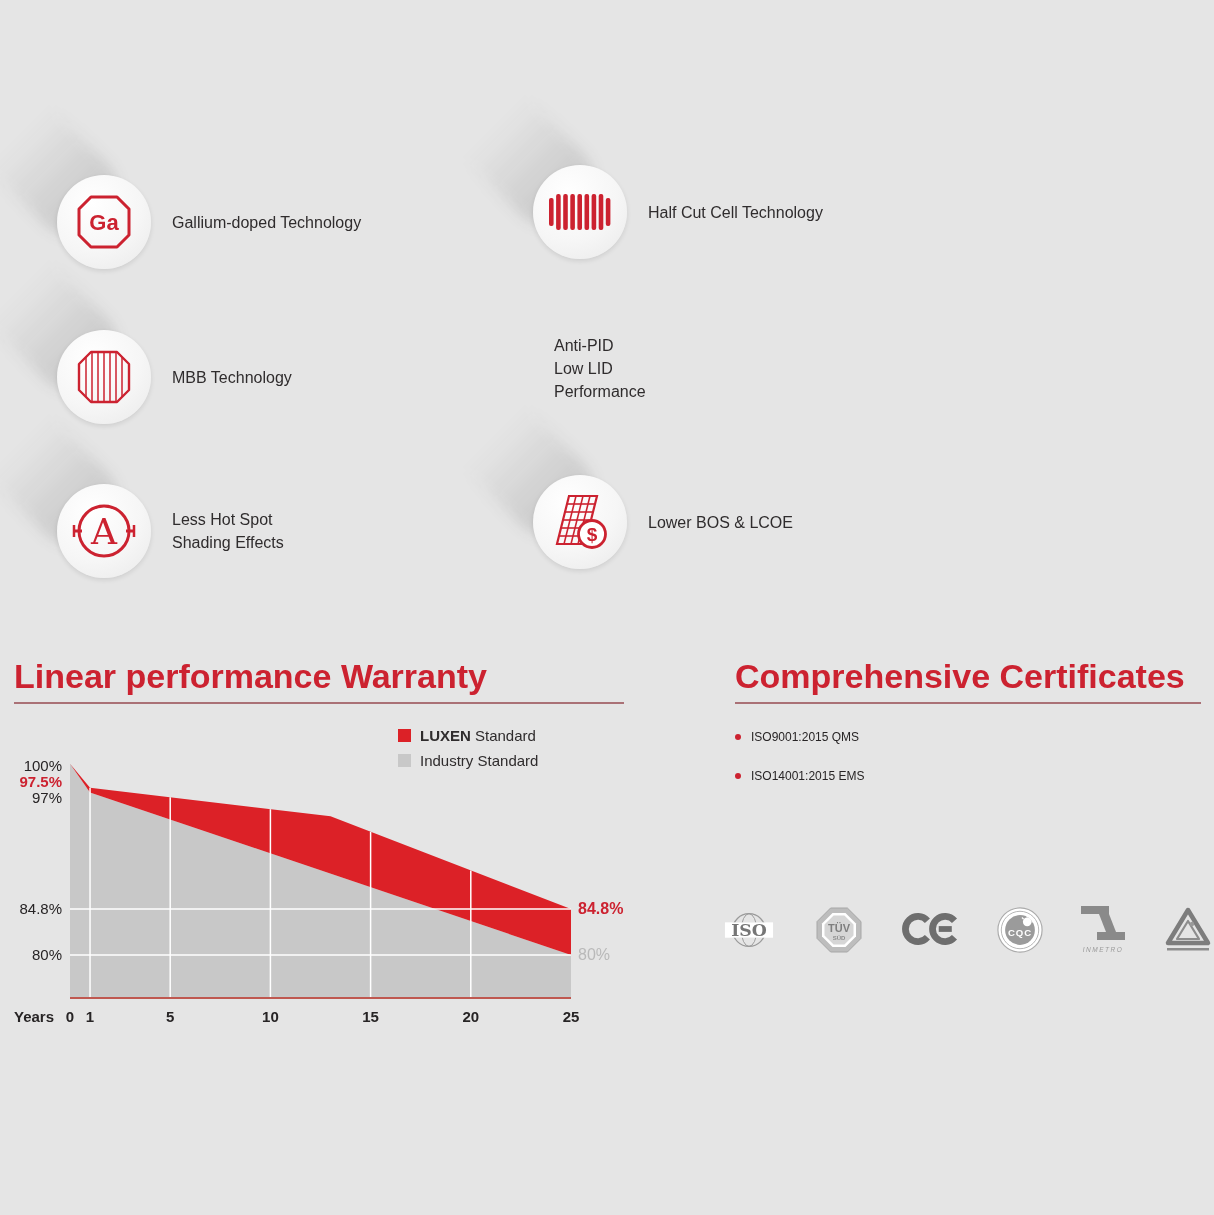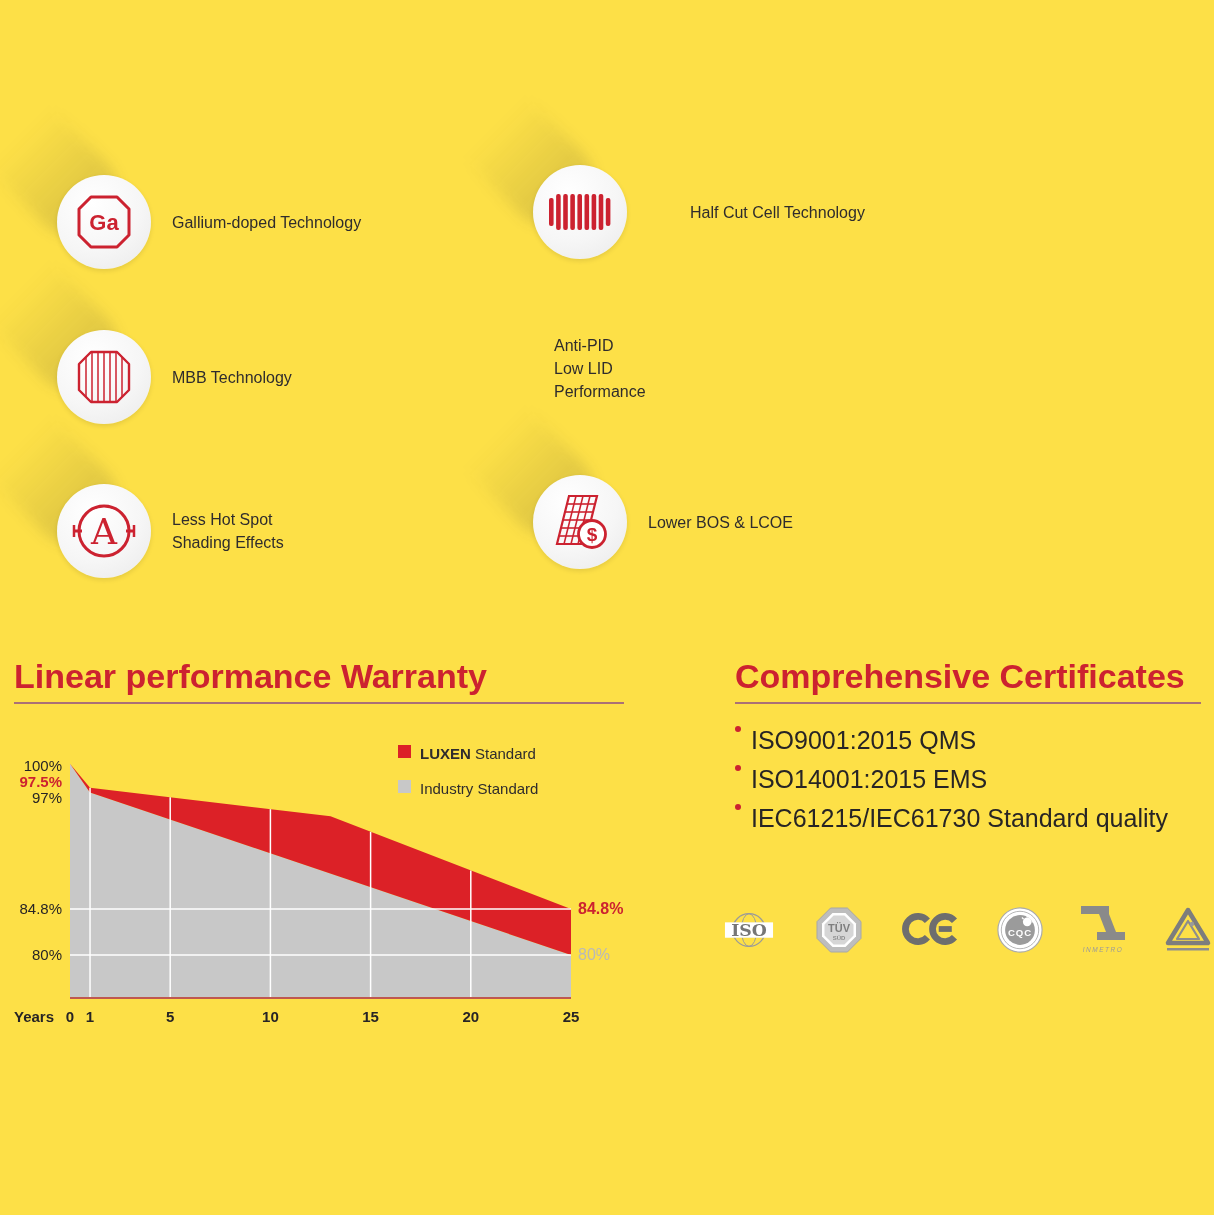--- a/index.html
+++ b/index.html
@@ -1,16 +1,16 @@
 <!DOCTYPE html>
 <html><head>
 <meta charset="utf-8">
 <style>
   html,body{margin:0;padding:0;background:#fff;}
-  .page{position:relative;width:1214px;height:1215px;background:#fde047;overflow:hidden;
+  .page{position:relative;width:1214px;height:1215px;background:#e5e5e5;overflow:hidden;
         font-family:"Liberation Sans",sans-serif;color:#2f2c2d;}
 
   
   .feature{position:absolute;display:flex;align-items:center;height:94px;}
   .icon-wrap{position:relative;width:94px;height:94px;flex:0 0 94px;}
   .cone{position:absolute;top:50%;right:50%;width:165px;height:88px;margin-top:-44px;
         transform-origin:100% 50%;transform:rotate(45deg);
         background:linear-gradient(to left, rgba(40,40,40,0.18), rgba(40,40,40,0) 72%);
         filter:blur(7px);border-radius:44px;z-index:0;}
   .circle{position:relative;z-index:1;width:94px;height:94px;border-radius:50%;
@@ -19,30 +19,30 @@
           box-shadow:0 2px 5px rgba(0,0,0,0.10);}
   .feature-label{margin-left:21px;font-size:16px;line-height:23px;color:#2f2c2d;}
   .feature-label span{display:block;}
 
   
   .sec-title{position:absolute;margin:0;font-size:34px;font-weight:bold;color:#cc2230;letter-spacing:0;}
   .sec-underline{position:absolute;height:2px;background:#aa7176;}
 
   
   .legend{position:absolute;left:398px;top:727px;z-index:2;}
-  .legend-row{display:flex;margin-bottom:8px;margin-top:18px;}
+  .legend-row{display:flex;align-items:center;margin-bottom:8px;}
   .swatch{width:13px;height:13px;margin-right:9px;display:inline-block;}
   .legend-text{font-size:15px;color:#2f2c2d;}
   .legend-text b{font-weight:bold;}
   #chart-svg{position:absolute;left:0;top:695px;}
   #chart-svg text{font-family:"Liberation Sans",sans-serif;}
 
   
   .cert-list{position:absolute;left:735px;top:726px;margin:0;padding:0;list-style:none;}
-  .cert-list li{display:flex;height:22px;margin-bottom:17px;font-size:25px;color:#272425;}
+  .cert-list li{display:flex;align-items:center;height:22px;margin-bottom:17px;font-size:12px;color:#272425;}
   .bullet{width:6px;height:6px;border-radius:50%;background:#cc2230;margin-right:10px;flex:0 0 6px;}
   .logo{position:absolute;}
   .logo svg{display:block;}
 </style>
 </head>
 <body>
 
 <div class="page">
 
   <section>
@@ -55,21 +55,21 @@
             <path d="M14,2 H40 L52,14 V40 L40,52 H14 L2,40 V14 Z" fill="none" stroke="#cc2230" stroke-width="3" stroke-linejoin="round"></path>
             <text x="27" y="35" text-anchor="middle" font-size="22" font-weight="bold" fill="#cc2230">Ga</text>
           </svg>
         </div>
       </div>
       <div class="feature-label">
         <span>Gallium-doped Technology</span>
       </div>
     </div>
 
-    <div class="feature" style="left:533px;top:165px;gap:42px;">
+    <div class="feature" style="left:533px;top:165px;">
       <div class="icon-wrap">
         <div class="cone"></div>
         <div class="circle">
           <svg width="64" height="42" viewBox="0 0 64 42">
             <rect x="1" y="7" width="4.6" height="28" rx="2" fill="#cc2230"></rect>
             <rect x="8.1" y="3" width="4.6" height="36" rx="2" fill="#cc2230"></rect>
             <rect x="15.2" y="3" width="4.6" height="36" rx="2" fill="#cc2230"></rect>
             <rect x="22.3" y="3" width="4.6" height="36" rx="2" fill="#cc2230"></rect>
             <rect x="29.4" y="3" width="4.6" height="36" rx="2" fill="#cc2230"></rect>
             <rect x="36.5" y="3" width="4.6" height="36" rx="2" fill="#cc2230"></rect>
@@ -217,24 +217,20 @@
 
     <ul class="cert-list">
       <li>
           <span class="bullet"></span>
           <span>ISO9001:2015 QMS</span>
         </li>
       <li>
           <span class="bullet"></span>
           <span>ISO14001:2015 EMS</span>
         </li>
-      <li>
-          <span class="bullet"></span>
-          <span>IEC61215/IEC61730 Standard quality</span>
-        </li>
     </ul>
 
     <div class="logo" style="left:724px;top:906px;">
       <svg width="50" height="50" viewBox="0 0 52 52">
         <circle cx="26" cy="25" r="17" fill="none" stroke="#9a9a9a" stroke-width="1.3"></circle>
         <ellipse cx="26" cy="25" rx="8" ry="17" fill="none" stroke="#9a9a9a" stroke-width="1"></ellipse>
         <line x1="9" y1="18" x2="43" y2="18" stroke="#9a9a9a" stroke-width="1"></line>
         <line x1="9" y1="32" x2="43" y2="32" stroke="#9a9a9a" stroke-width="1"></line>
         <rect x="1" y="17" width="50" height="16" fill="#ffffff"></rect>
         <text x="26" y="31" text-anchor="middle" font-size="18" font-weight="bold" fill="#767676" font-family="DejaVu Serif, serif">ISO</text>

